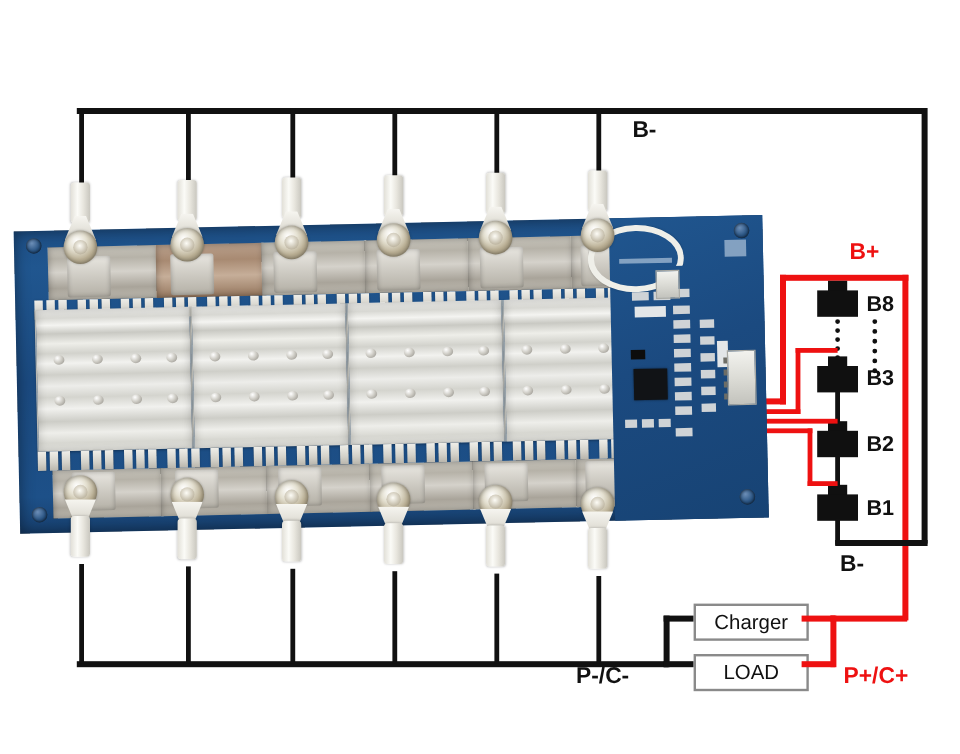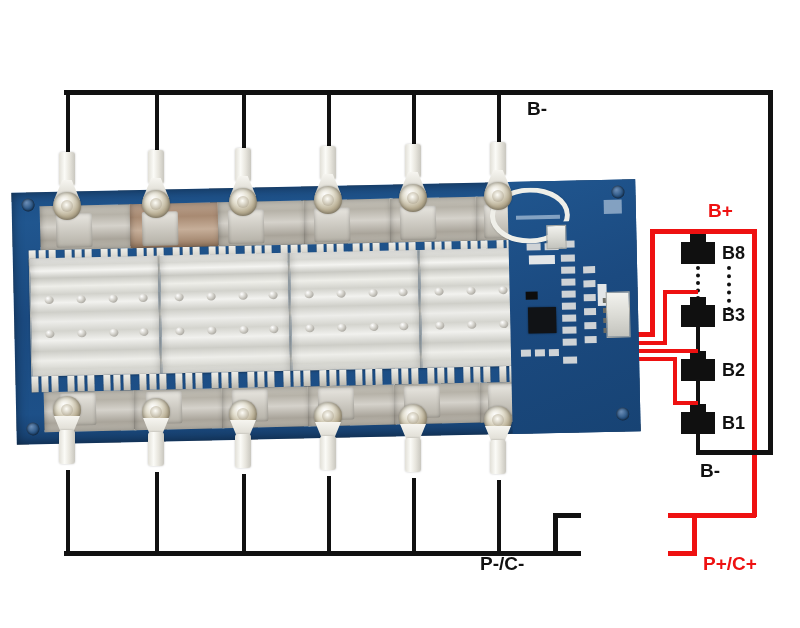--- a/index.html
+++ b/index.html
@@ -130,20 +130,26 @@
   <div class="wire-v" style="left:327px;top:476px;width:4px;height:77px;"></div>
   <div class="wire-v" style="left:412px;top:478px;width:4px;height:75px;"></div>
   <div class="wire-v" style="left:497px;top:480px;width:4px;height:73px;"></div>
 
   <div class="lbl" style="left:480px;top:553px;">P-/C-</div>
 
   <div class="wire-v" style="left:553px;top:513px;width:5px;height:43px;"></div>
   <div class="wire-h" style="left:553px;top:513px;width:28px;height:5px;"></div>
   <div class="wire-h" style="left:553px;top:551px;width:28px;height:5px;"></div>
 
+  <div class="devbox" style="left:578px;top:503px;width:92px;height:27px;">
+    <span>Charger</span>
+  </div>
+  <div class="devbox" style="left:578px;top:545px;width:92px;height:27px;">
+    <span>LOAD</span>
+  </div>
 
   <div class="rwire-h" style="left:668px;top:513px;width:28px;height:5px;"></div>
   <div class="rwire-h" style="left:668px;top:551px;width:28px;height:5px;"></div>
   <div class="rwire-v" style="left:692px;top:513px;width:5px;height:43px;"></div>
   <div class="rwire-h" style="left:692px;top:513px;width:64px;height:5px;"></div>
   <div class="lbl-red" style="left:703px;top:553px;">P+/C+</div>
 
   <div class="rwire-v" style="left:752px;top:229px;width:5px;height:288px;"></div>
 
   <div class="lbl-red" style="left:708px;top:200px;">B+</div>

